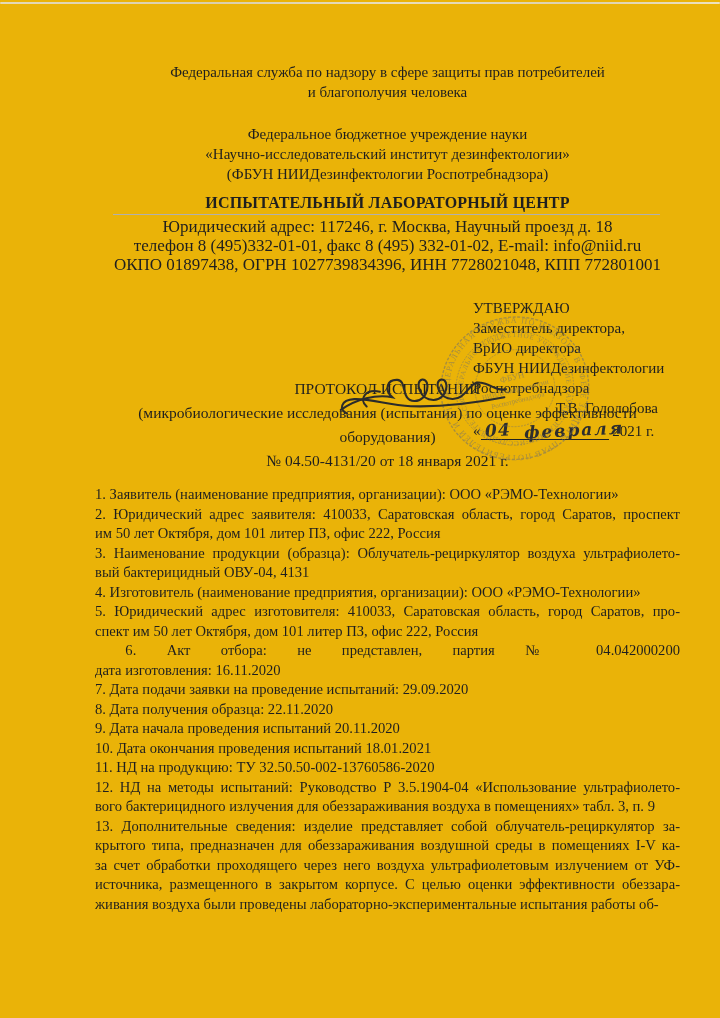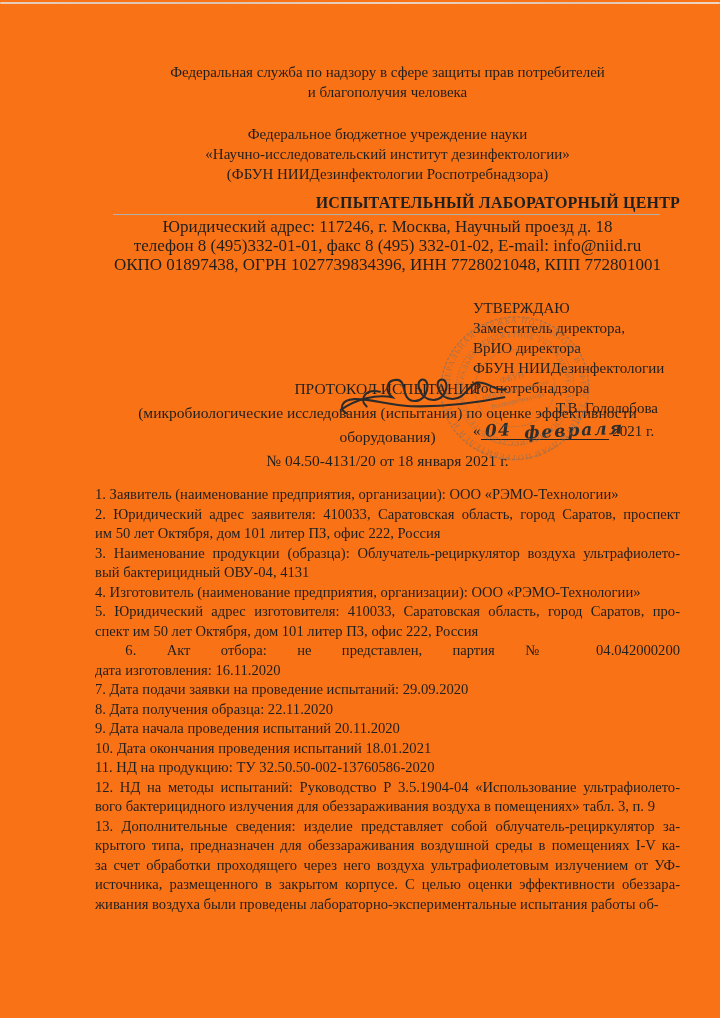--- a/index.html
+++ b/index.html
@@ -1,33 +1,33 @@
 <!DOCTYPE html>
 <html lang="ru"><head>
 <meta charset="utf-8">
 <style>
   html,body { margin:0; padding:0; background:#ffffff; }
   .page {
     position:relative;
     width:720px; height:1018px;
-    background:#f97316;
+    background:#eab308;
     font-family:"Liberation Serif","DejaVu Serif",serif;
     color:#1f1f1f;
     overflow:hidden;
   }
   .scanline {
     position:absolute; top:2px; left:0; width:100%; height:2px;
     background:linear-gradient(90deg,#e3e3e3 0%,#d6d6d6 30%,#e9e9e9 55%,#d9d9d9 80%,#eeeeee 100%);
     border-radius:2px; opacity:.8;
   }
   .content { margin:0 40px 0 95px; } 
 
   .hdr { padding-top:62px; text-align:center; font-size:15px; line-height:20px; }
   .org { margin-top:22px; text-align:center; font-size:15px; line-height:20px; }
-  .ilc-title { margin-top:10px; text-align:right; font-size:16px; font-weight:bold; line-height:18px; letter-spacing:.2px; }
+  .ilc-title { margin-top:10px; text-align:center; font-size:16px; font-weight:bold; line-height:18px; letter-spacing:.2px; }
   .ilc-rule { height:1px; background:#b0b0b0; margin:2px 20px 0 18px; }
   .ilc-info { margin-top:2px; text-align:center; font-size:17px; line-height:19px; }
 
   .approval {
     position:absolute; left:473px; top:298px; width:225px;
     font-size:15px; line-height:20px; text-align:left;
   }
   .signer-line { margin-left:83px; white-space:nowrap; }
   .date-line { margin-top:2px; white-space:nowrap; font-size:15px; }
   .date-underline {

